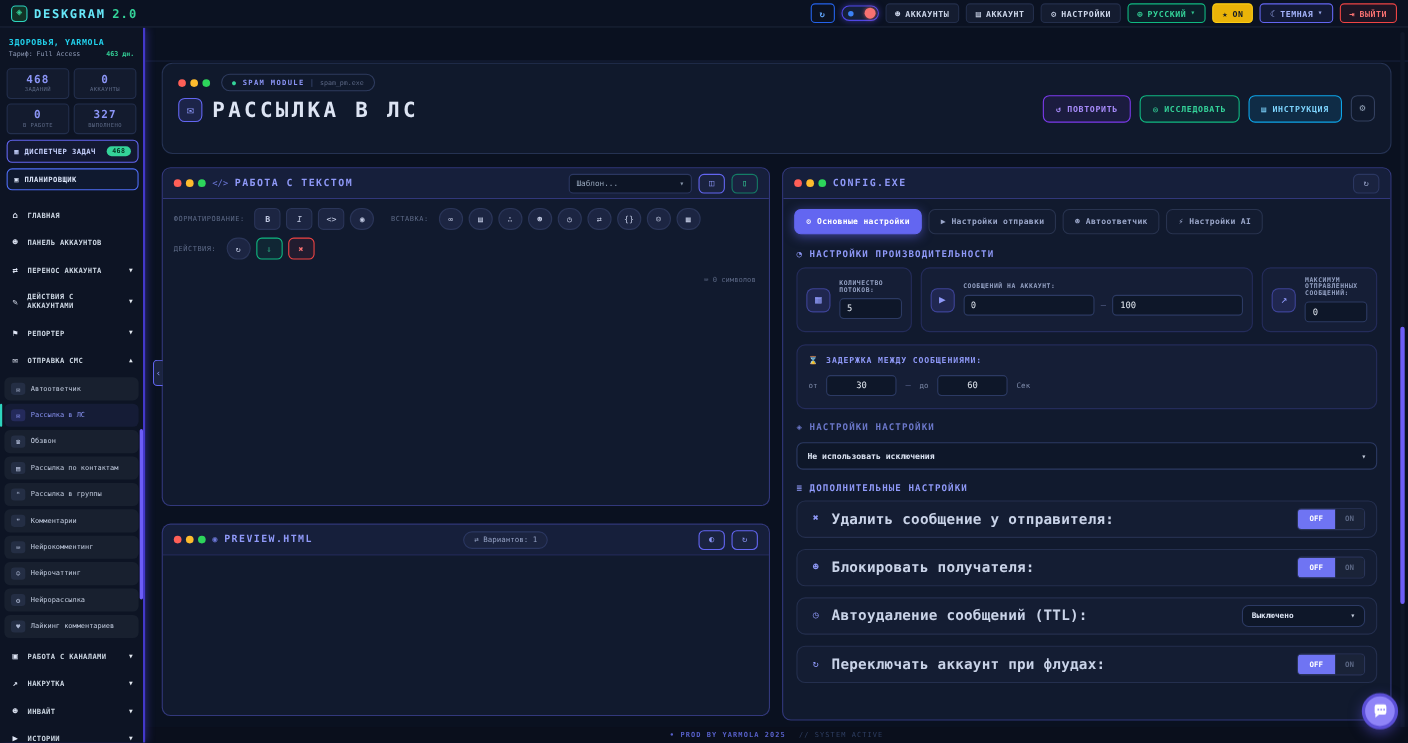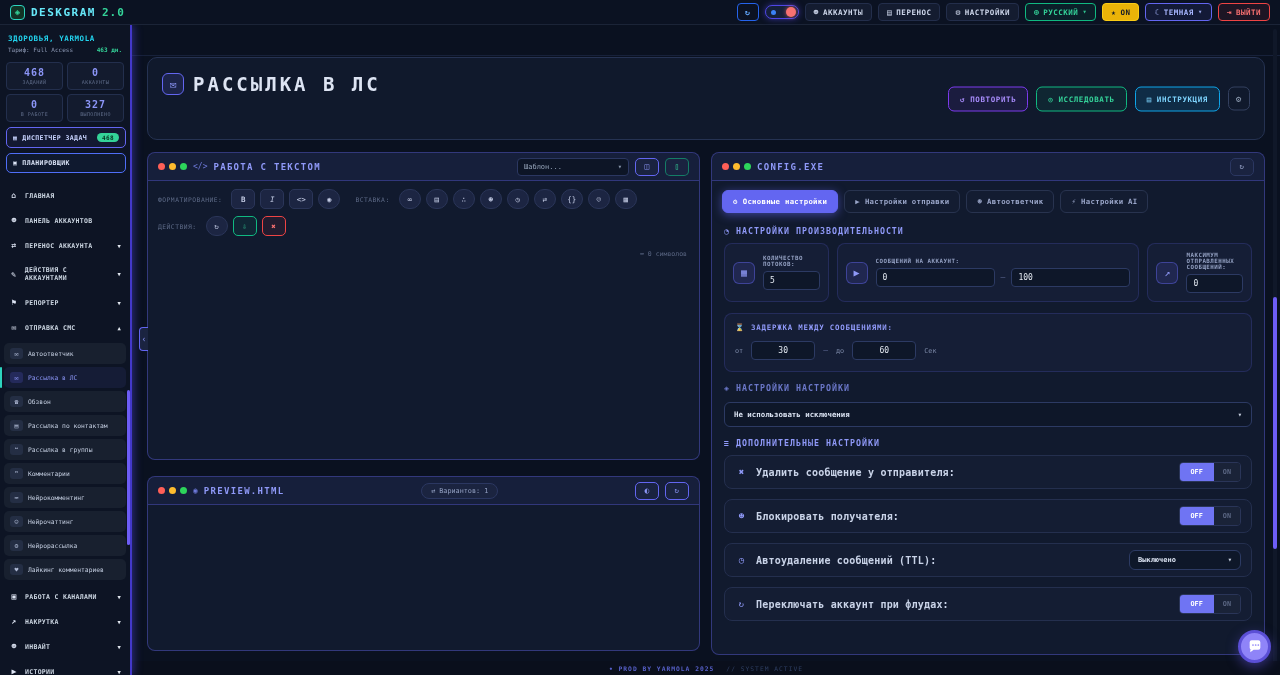--- a/index.html
+++ b/index.html
@@ -163,21 +163,21 @@
     font-weight:bold; letter-spacing:.8px; margin-bottom:9px; }
   .delay-row { display:flex; align-items:center; gap:8px; font-size:6.8px; color:#7c89a8; }
   .delay-row .cfg-input { width:64px; text-align:center; }
   .select { display:flex; justify-content:space-between; align-items:center; gap:6px; background:#0e1729;
     border:1px solid #2c3a63; border-radius:6px; padding:7px 9px; color:#dbe3f2; font-size:7.4px;
     font-weight:bold; cursor:pointer; }
   .exceptions-select { margin:2px 12px 0;align-items:center; }
   .cfg-row { margin:0 12px 10px; background:#141d33; border:1px solid #242f4e; border-radius:8px;
     padding:0 10px; display:flex; align-items:center; gap:8px; height:34px; }
   .row-icon { color:#8f99f8; font-size:9px; width:13px; text-align:center; }
-  .row-label { color:#c9d3e8; font-size:10px; font-weight:bold; letter-spacing:.2px; }
+  .row-label { color:#c9d3e8; font-size:13px; font-weight:bold; letter-spacing:.2px; }
   .toggle { margin-left:auto; display:flex; border-radius:4px; overflow:hidden; border:1px solid #2a3558; cursor:pointer; }
   .toggle .off { background:#6f74f3; color:#fff; padding:5px 11px; font-size:6.8px; font-weight:bold; }
   .toggle .on { background:#1a2338; color:#5b6784; padding:5px 9px; font-size:6.8px; font-weight:bold; }
   .row-select { margin-left:auto; width:112px; padding:5px 8px; font-size:7px; }
 
   
   .collapse-handle { position:absolute; left:7px; top:302px; width:9px; height:24px; background:#1b2440;
     border:1px solid #6366f1; border-right:none; border-radius:4px 0 0 4px; color:#8b95f6; font-size:8px;
     display:flex; align-items:center; justify-content:center; cursor:pointer; z-index:5; }
   .main-scrollbar { position:absolute; right:3px; top:4px; width:4px; height:640px; background:#101829; border-radius:2px; }
@@ -206,21 +206,21 @@
     <div class="nav-toggle">
         <span class="t-dot"></span>
         <span class="t-knob"></span>
       </div>
     <button class="nav-btn">
         <span class="ic">☻</span>
         <span>АККАУНТЫ</span>
       </button>
     <button class="nav-btn">
         <span class="ic">▤</span>
-        <span>ПЕРЕНОС</span>
+        <span>АККАУНТ</span>
       </button>
     <button class="nav-btn">
         <span class="ic">⚙</span>
         <span>НАСТРОЙКИ</span>
       </button>
     <button class="nav-btn green">
         <span class="ic">⊕</span>
         <span>РУССКИЙ</span>
         <span class="caret">▾</span>
       </button>
@@ -372,20 +372,32 @@
         <span class="mi-arrow">▼</span>
       </div>
   </nav>
   <div class="sb-scroll"></div>
 </aside>
 
 <main class="main">
   <div class="main-topline"></div>
 
   <section class="header-card">
+    <div class="hc-top">
+      <span class="dots">
+          <span class="dot r"></span>
+          <span class="dot y"></span>
+          <span class="dot g"></span>
+        </span>
+      <span class="module-pill">
+        <span class="module-dot">●</span>
+        <span class="module-name">SPAM MODULE</span>
+        <span class="module-file">spam_pm.exe</span>
+      </span>
+    </div>
     <div class="hc-title-row">
       <span class="hc-title-icon">✉</span>
       <h1 class="hc-title">РАССЫЛКА В ЛС</h1>
     </div>
     <div class="hc-actions">
       <button class="hbtn violet">
           <span>↺</span>
           <span>ПОВТОРИТЬ</span>
         </button>
       <button class="hbtn green">

